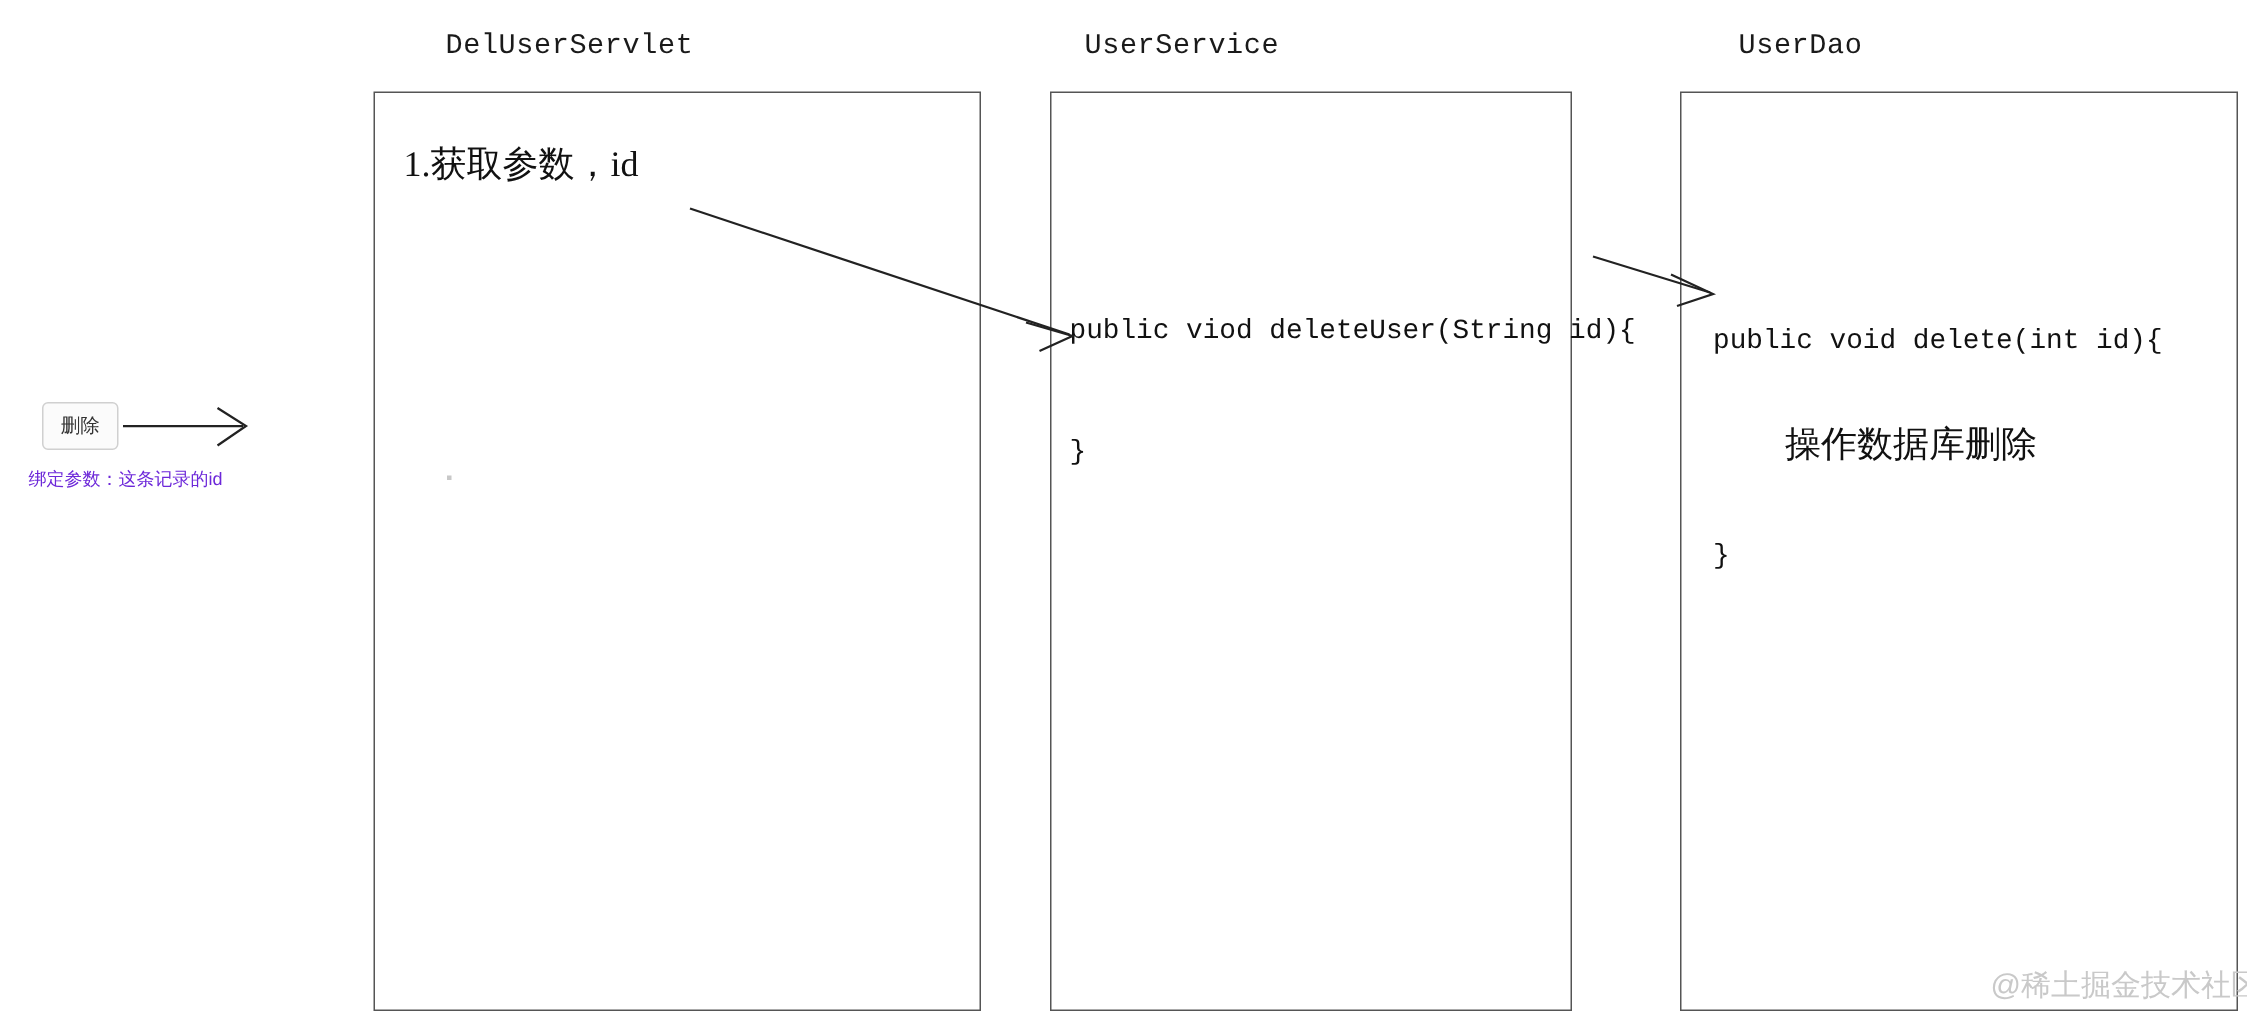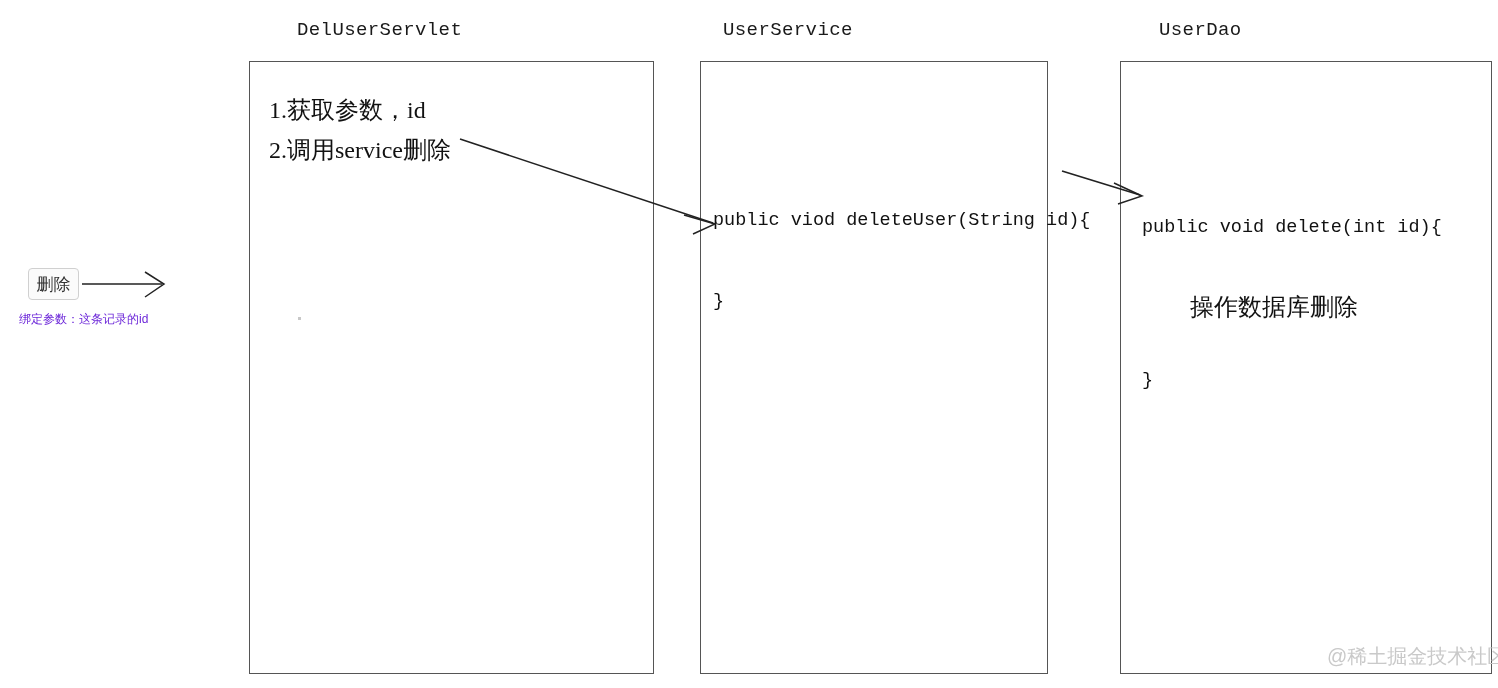--- a/index.html
+++ b/index.html
@@ -66,36 +66,36 @@
     color: #111111;
     white-space: pre;
     line-height: 20px;
   }
   #service-code { left: 697px; top: 171px; }
   #service-code .code-line { display: block; }
   #service-code .line-1 { margin-bottom: 21px; }
   #service-code .line-2 { margin-bottom: 0px; }
   #dao-code { left: 1126px; top: 178px; }
   #dao-code .code-line { display: block; }
-  #dao-code .line-1 { margin-bottom: 19px; }
+  #dao-code .line-1 { margin-bottom: 9px; }
   #dao-code .line-2 { margin-bottom: 14px; font-family: Liberation Serif, serif; font-size: 24px; }
 
   
   #delete-button {
     position: absolute;
     left: 12px;
     top: 268px;
     width: 51px;
     height: 32px;
     border: 1px solid #d0d0d0;
     border-radius: 4px;
     background: #fbfbfb;
     color: #333333;
     font-family: "Liberation Sans", "DejaVu Sans", sans-serif;
-    font-size: 17px;
+    font-size: 13px;
     display: flex;
     align-items: center;
     justify-content: center;
     box-sizing: border-box;
     cursor: pointer;
   }
   #bind-param-label {
     position: absolute;
     left: 3px;
     top: 311px;
@@ -142,21 +142,20 @@
   <div class="col-title" id="title-servlet">DelUserServlet</div>
   <div class="col-title" id="title-service">UserService</div>
   <div class="col-title" id="title-dao">UserDao</div>
 
   <div class="class-box" id="box-servlet"></div>
   <div class="class-box" id="box-service"></div>
   <div class="class-box" id="box-dao"></div>
 
   <div class="step-list">
     <div class="step-line">1.获取参数，id</div>
-    <div class="step-line">2.调用service删除</div>
   </div>
 
   <div class="code-block" id="service-code">
     <span class="code-line line-1">public viod deleteUser(String id){</span>
     <span class="code-line line-3">}</span>
   </div>
 
   <div class="code-block" id="dao-code">
     <span class="code-line line-1">public void delete(int id){</span>
     <span class="code-line line-2">        操作数据库删除</span>

